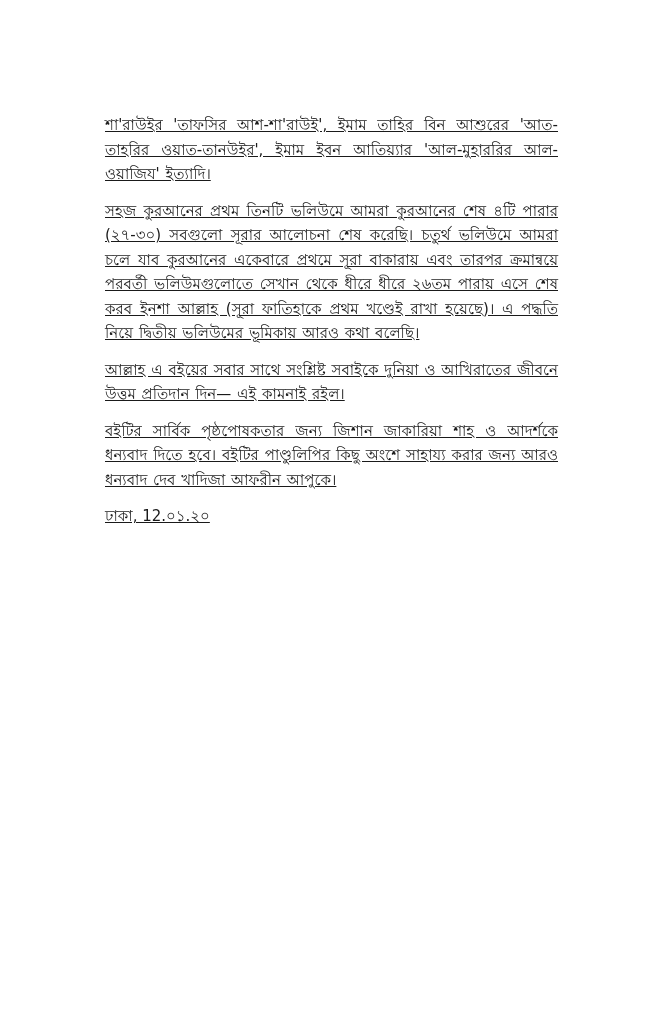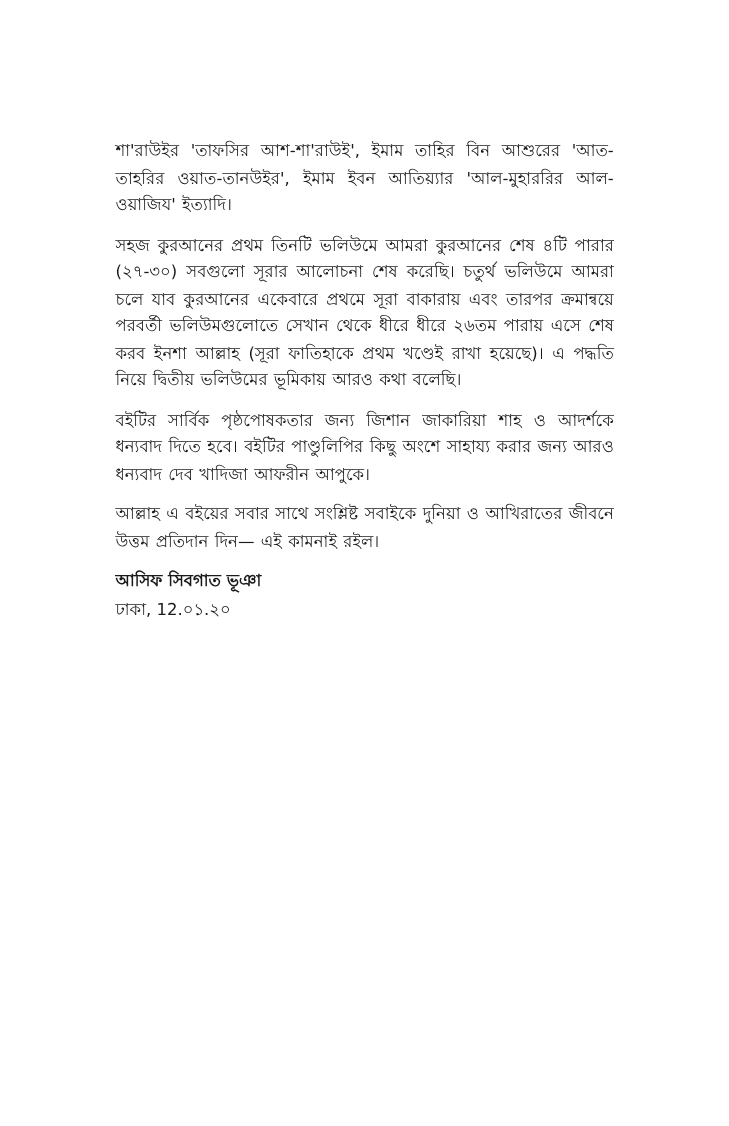--- a/index.html
+++ b/index.html
@@ -11,22 +11,23 @@
     width: 663px;
     height: 1024px;
     position: relative;
     overflow: hidden;
     font-family: "DejaVu Sans", "Liberation Sans", sans-serif;
     color: #1a1a1a;
   }
   .page {
     position: absolute;
     left: 105px;
-    top: 125px;
+    top: 113px;
     width: 453px;
+    text-decoration: underline;
   }
   .para {
     font-size: 15px;
     line-height: 24.5px;
     text-align: justify;
     text-align-last: left;
     margin: 0 0 12px 0;
     word-spacing: 1px;
   }
   .signature-name {
@@ -40,19 +41,18 @@
     line-height: 24px;
     margin: 0;
   }
 </style>
 </head>
 <body>
 
 <div class="page">
   <p class="para">শা'রাউইর 'তাফসির আশ-শা'রাউই', ইমাম তাহির বিন আশুরের 'আত-তাহরির ওয়াত-তানউইর', ইমাম ইবন আতিয়্যার 'আল-মুহাররির আল-ওয়াজিয' ইত্যাদি।</p>
   <p class="para">সহজ কুরআনের প্রথম তিনটি ভলিউমে আমরা কুরআনের শেষ ৪টি পারার (২৭-৩০) সবগুলো সূরার আলোচনা শেষ করেছি। চতুর্থ ভলিউমে আমরা চলে যাব কুরআনের একেবারে প্রথমে সূরা বাকারায় এবং তারপর ক্রমান্বয়ে পরবর্তী ভলিউমগুলোতে সেখান থেকে ধীরে ধীরে ২৬তম পারায় এসে শেষ করব ইনশা আল্লাহ (সূরা ফাতিহাকে প্রথম খণ্ডেই রাখা হয়েছে)। এ পদ্ধতি নিয়ে দ্বিতীয় ভলিউমের ভূমিকায় আরও কথা বলেছি।</p>
+  <p class="para">আল্লাহ এ বইয়ের সবার সাথে সংশ্লিষ্ট সবাইকে দুনিয়া ও আখিরাতের জীবনে উত্তম প্রতিদান দিন— এই কামনাই রইল।</p>
   <p class="para">বইটির সার্বিক পৃষ্ঠপোষকতার জন্য জিশান জাকারিয়া শাহ ও আদর্শকে ধন্যবাদ দিতে হবে। বইটির পাণ্ডুলিপির কিছু অংশে সাহায্য করার জন্য আরও ধন্যবাদ দেব খাদিজা আফরীন আপুকে।</p>
-  <p class="para">আল্লাহ এ বইয়ের সবার সাথে সংশ্লিষ্ট সবাইকে দুনিয়া ও আখিরাতের জীবনে উত্তম প্রতিদান দিন— এই কামনাই রইল।</p>
   <div class="signature-block">
-    <p class="signature-name">আসিফ সিবগাত ভূঞা</p>
     <p class="signature-place-date">ঢাকা, 12.০১.২০</p>
   </div>
 </div>
 
 </body></html>

